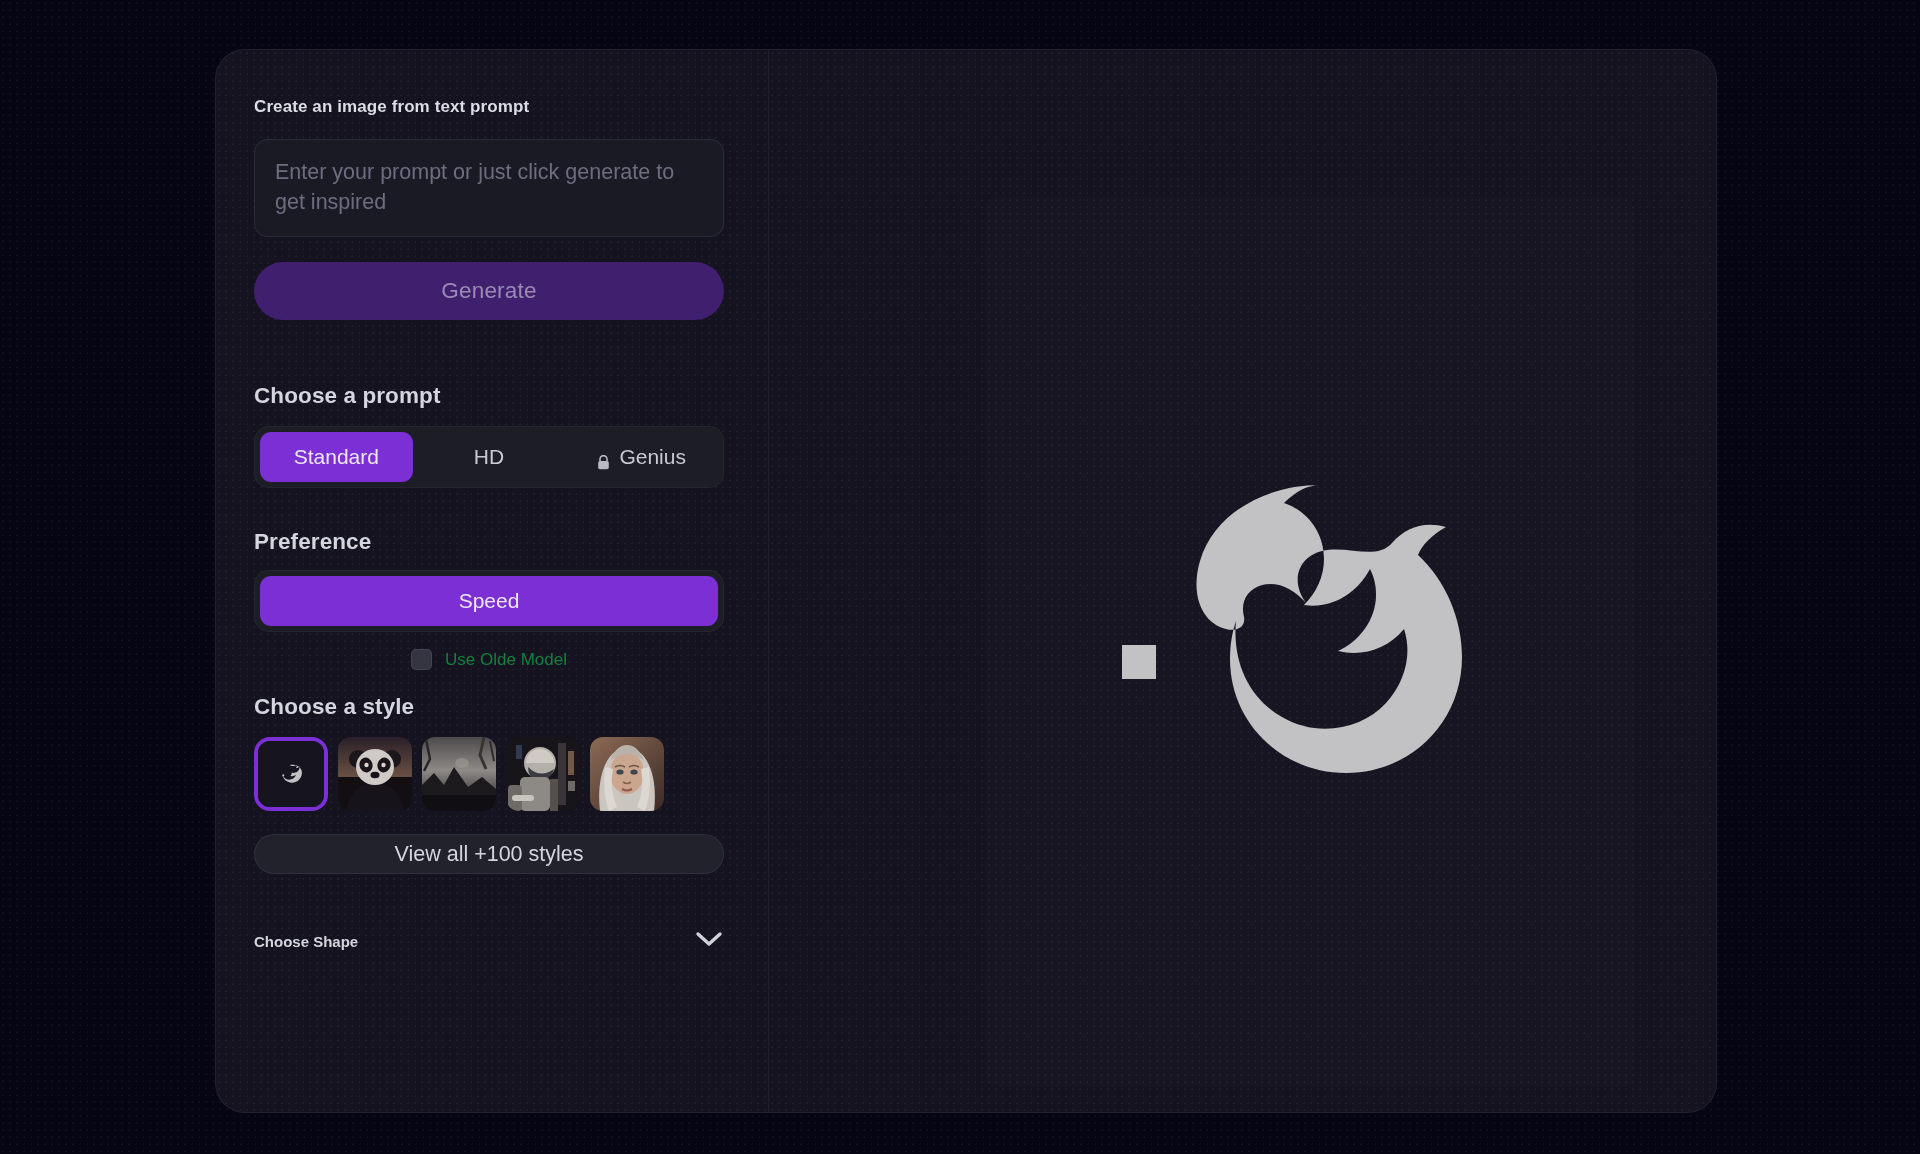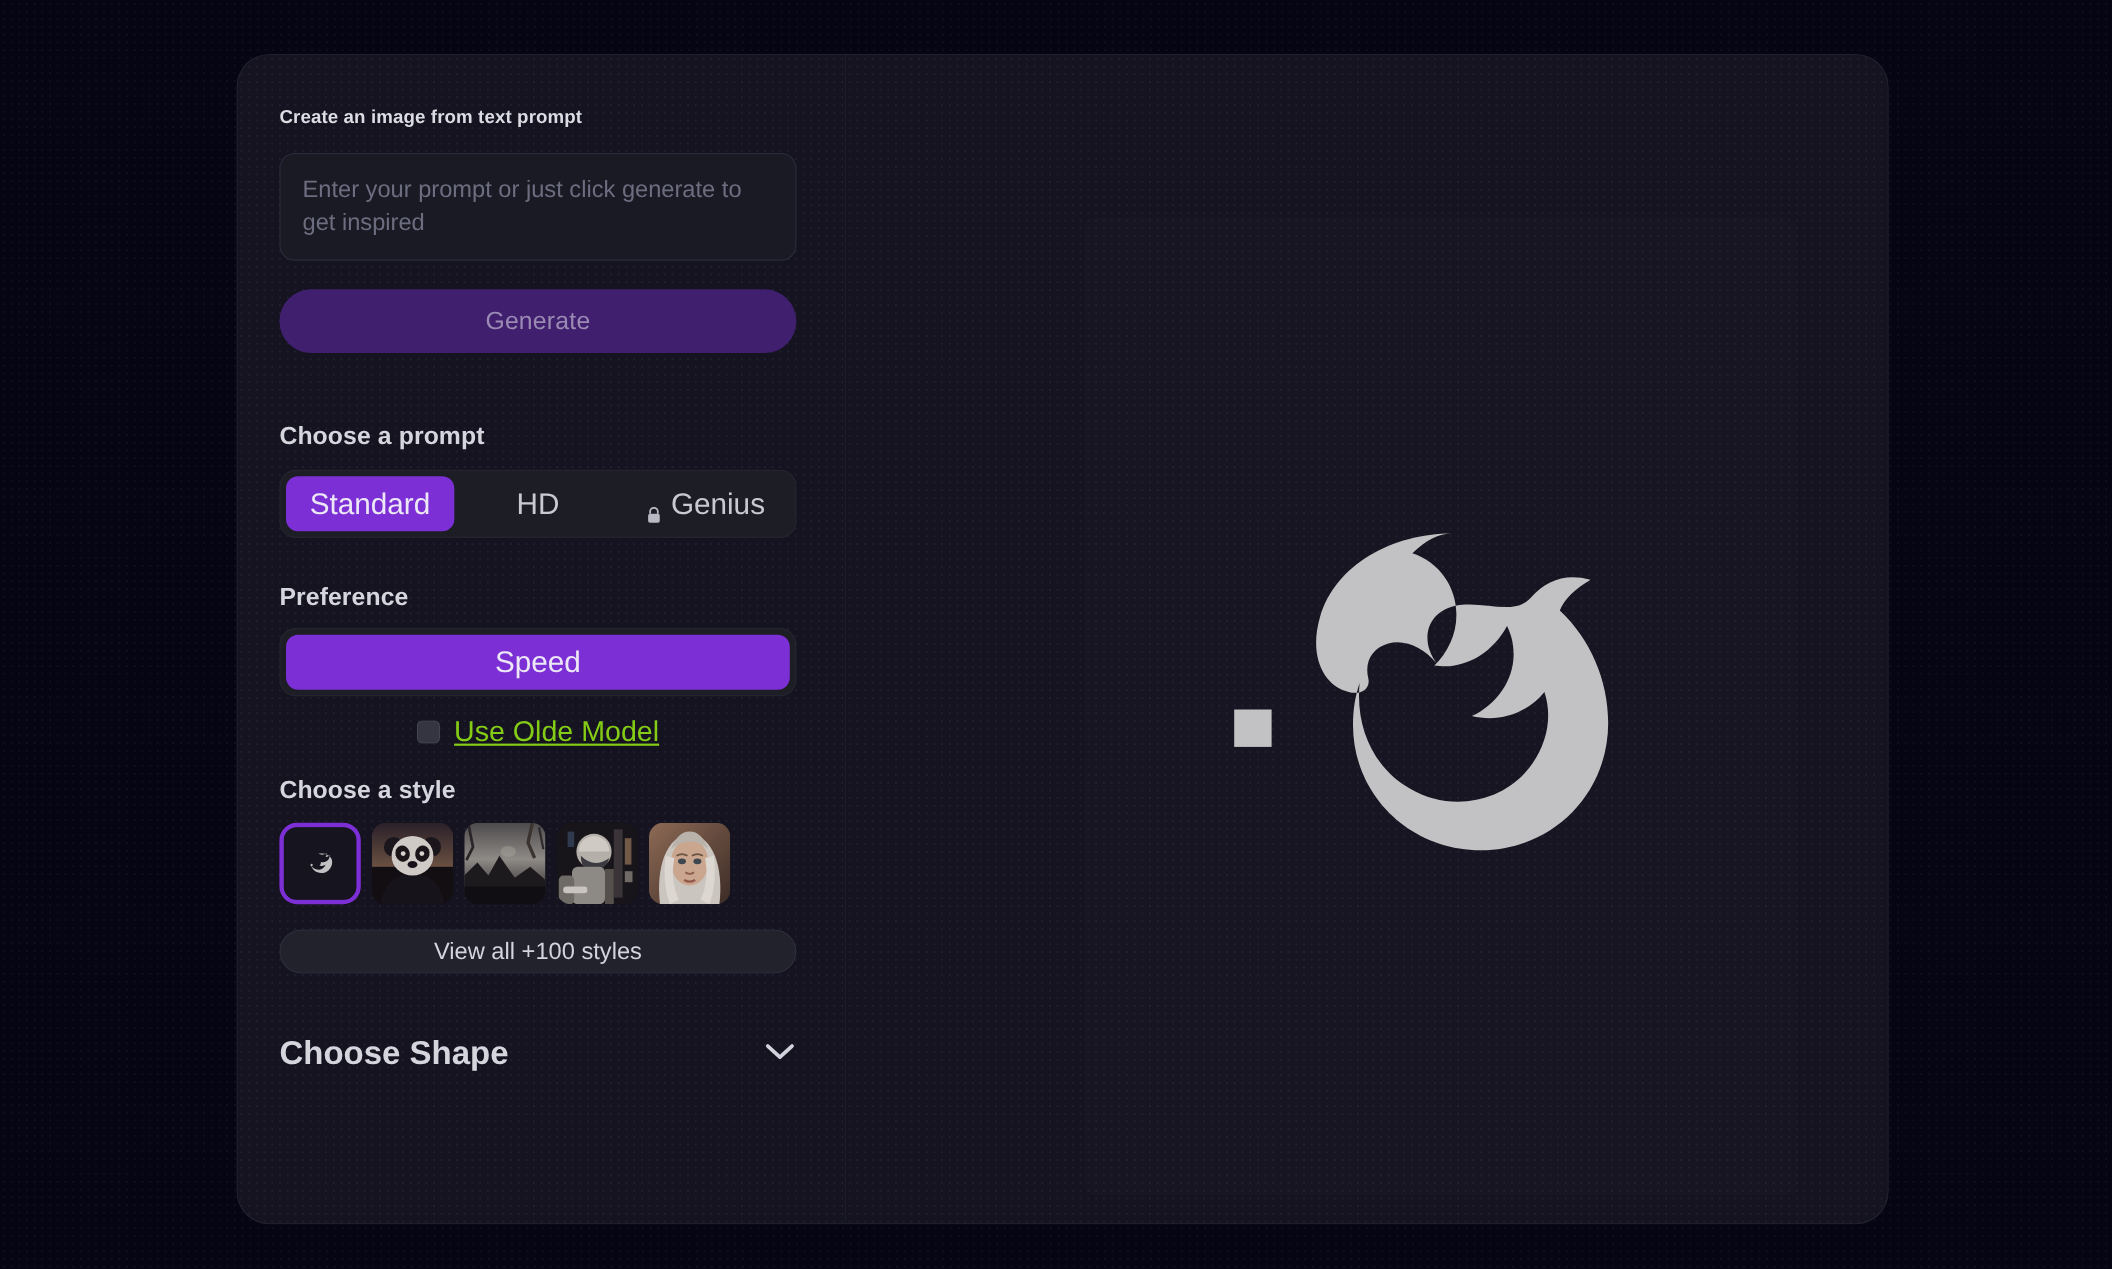--- a/index.html
+++ b/index.html
@@ -127,21 +127,21 @@
   }
 
   .seg {
     flex: 1;
     height: 100%;
     display: flex;
     align-items: center;
     justify-content: center;
     gap: 9px;
     border-radius: 11px;
-    font-size: 27px;
+    font-size: 21px;
     color: #c9c9d4;
     cursor: pointer;
     user-select: none;
     background: transparent;
     border: none;
     font-family: "Liberation Sans", sans-serif;
   }
 
   .seg.active {
     background: #7c2fd4;
@@ -171,25 +171,24 @@
     width: 21px;
     height: 21px;
     border-radius: 5px;
     background: #353541;
     border: 1px solid rgba(140,140,180,0.16);
     cursor: pointer;
     flex: none;
   }
 
   #olde-model-label {
-    font-size: 26px;
-    color: #84cc16;
+    font-size: 17px;
+    color: #15803d;
     cursor: pointer;
     user-select: none;
-    text-decoration: underline;
   }
 
   
   #style-row {
     display: flex;
     gap: 10px;
     width: 470px;
   }
 
   .style-thumb {
@@ -228,21 +227,21 @@
   
   #choose-shape-row {
     display: flex;
     align-items: center;
     justify-content: space-between;
     width: 470px;
     margin-top: 56px;
     cursor: pointer;
   }
   #choose-shape-label {
-    font-size: 30px;
+    font-size: 15px;
     font-weight: bold;
     color: #d5d5de;
   }
 
   
   #preview-area {
     position: absolute;
     left: 553px;
     top: 0;
     width: 949px;

